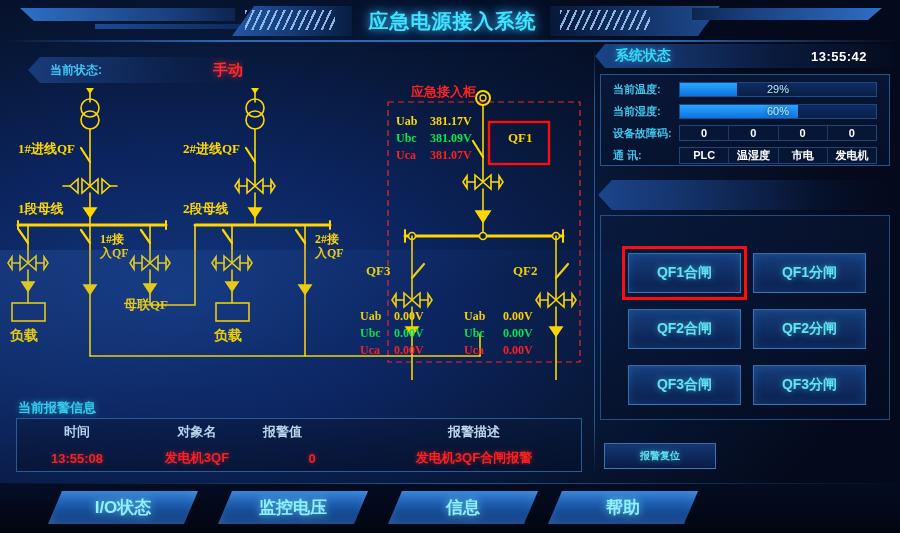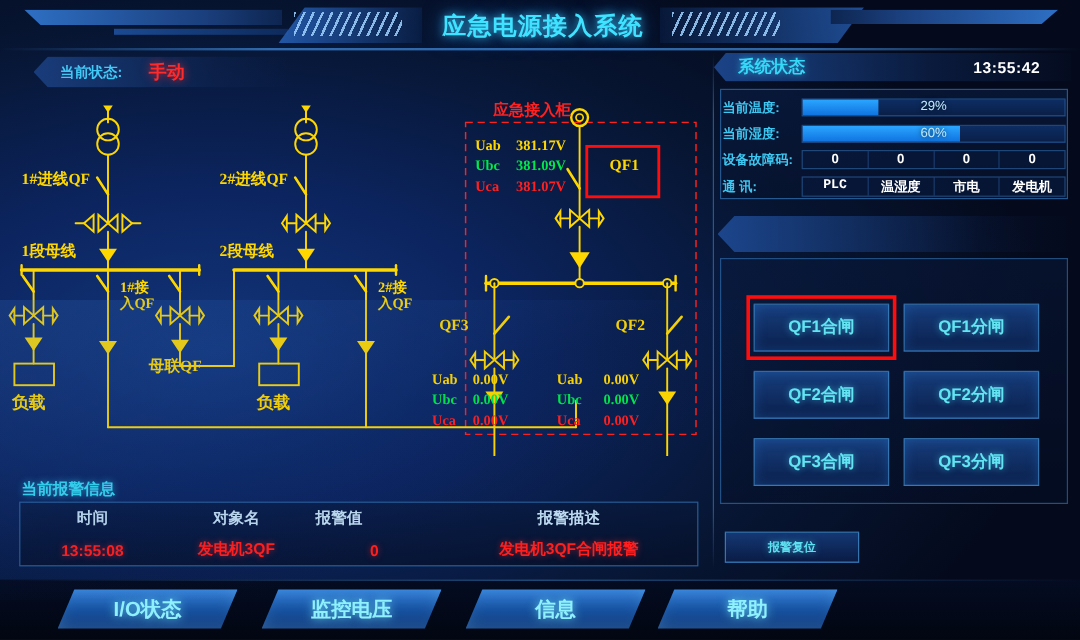--- a/index.html
+++ b/index.html
@@ -60,24 +60,24 @@
     background:linear-gradient(270deg,#2e6fc4,#1b3f7d 70%,#0d2550);
     clip-path:polygon(0 0,100% 0,calc(100% - 14px) 100%,0 100%);
   }
   .hdr-rule{
     position:absolute; left:0; top:40px; width:900px; height:2px;
     background:linear-gradient(90deg,rgba(40,110,200,0),rgba(70,150,235,.65) 25%,rgba(70,150,235,.65) 75%,rgba(40,110,200,0));
   }
 
   
   .status-chip{
-    position:absolute; left:28px; top:47px; width:215px; height:26px;
+    position:absolute; left:28px; top:57px; width:215px; height:26px;
     background:linear-gradient(90deg, rgba(26,62,126,.95), rgba(14,36,80,.55) 70%, rgba(10,24,56,0));
     clip-path:polygon(12px 0,100% 0,100% 100%,12px 100%,0 50%);
-    display:flex; align-items:center;
+    display:flex; align-items:center;justify-content:space-between;
   }
   .status-chip .lbl{ margin-left:22px; color:#41c8f5; font-size:12px; font-weight:bold; }
   .status-chip .val{ margin-left:22px; color:#ff2a2a; font-size:15px; font-weight:bold;
     text-shadow:0 0 7px rgba(255,40,40,.8); }
 
   
   .sld{ position:absolute; left:0; top:80px; width:600px; height:300px; }
   .sld svg{ display:block; }
   .sld text{ font-family:"Liberation Serif", serif; font-weight:bold; }
 
@@ -90,42 +90,42 @@
   }
   .sys-head .t{ margin-left:20px; color:#36d8f7; font-size:14px; font-weight:bold;
     text-shadow:0 0 6px rgba(50,200,245,.7); }
   .sys-head .clock{ margin-right:26px; color:#ffffff; font-size:13px; font-weight:bold;
     font-family:"Liberation Sans", sans-serif; letter-spacing:.5px; }
 
   .sys-box{
     position:absolute; left:600px; top:74px; width:290px; height:92px;
     border:1px solid rgba(62,140,215,.55);
     background:linear-gradient(180deg, rgba(10,30,70,.55), rgba(6,18,46,.55));
-    padding:4px 1px;
+    padding:4px 12px;
   }
   .sys-row{ display:flex; align-items:center; height:20px; margin-bottom:2px; }
   .sys-row .rl{ width:62px; color:#3ec6f0; font-size:11px; font-weight:bold; white-space:nowrap; }
   .bar-wrap{
     position:relative; flex:1; height:15px; margin-left:4px;
     background:linear-gradient(180deg,#0d2d63,#0a1f47);
     border:1px solid rgba(60,130,205,.4);
   }
   .bar-fill{ position:absolute; left:0; top:0; bottom:0;
     background:linear-gradient(180deg,#2aa6ff,#1073e0); }
   .bar-txt{ position:absolute; inset:0; display:flex; align-items:center; justify-content:center;
     color:#bfe9ff; font-size:11px; font-weight:normal; text-shadow:0 0 4px rgba(0,0,0,.7); }
   .code-grid{ flex:1; display:flex; margin-left:4px; height:16px;
     border:1px solid rgba(60,130,205,.45); background:rgba(8,24,58,.7); }
   .code-cell{ flex:1; display:flex; align-items:center; justify-content:center;
     color:#ffffff; font-size:11px; font-weight:bold; border-right:1px solid rgba(60,130,205,.35); }
   .code-cell:last-child{ border-right:none; }
   .comm-grid{ flex:1; display:flex; margin-left:4px; height:17px;
     border:1px solid rgba(60,130,205,.45); background:rgba(8,24,58,.7); }
   .comm-cell{ flex:1; display:flex; align-items:center; justify-content:center;
-    color:#ffffff; font-size:11px; font-weight:bold; border-right:1px solid rgba(60,130,205,.35);font-family:Liberation Mono, monospace; }
+    color:#ffffff; font-size:11px; font-weight:bold; border-right:1px solid rgba(60,130,205,.35); }
   .comm-cell:last-child{ border-right:none;text-align:center; }
 
   .banner-chevron{
     position:absolute; left:598px; top:180px; width:295px; height:30px;
     background:linear-gradient(90deg, rgba(30,74,148,.9), rgba(12,32,76,.25) 75%, rgba(8,20,48,0));
     clip-path:polygon(14px 0,100% 0,100% 100%,14px 100%,0 50%);
   }
 
   .btn-panel{
     position:absolute; left:600px; top:215px; width:290px; height:205px;

